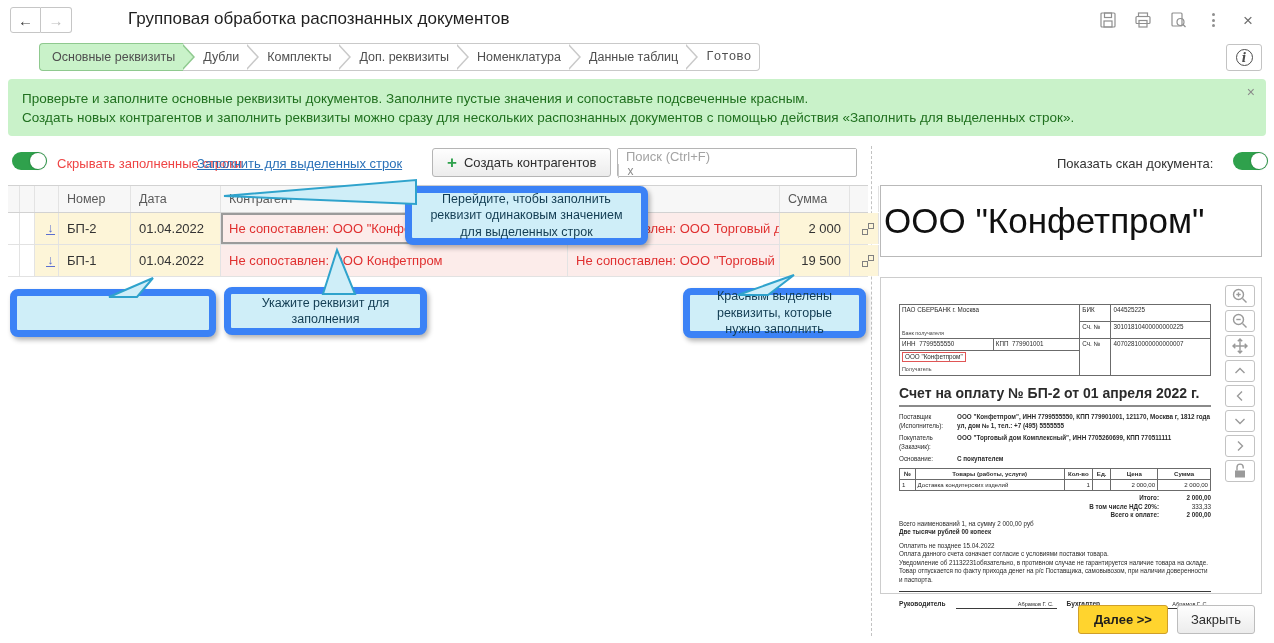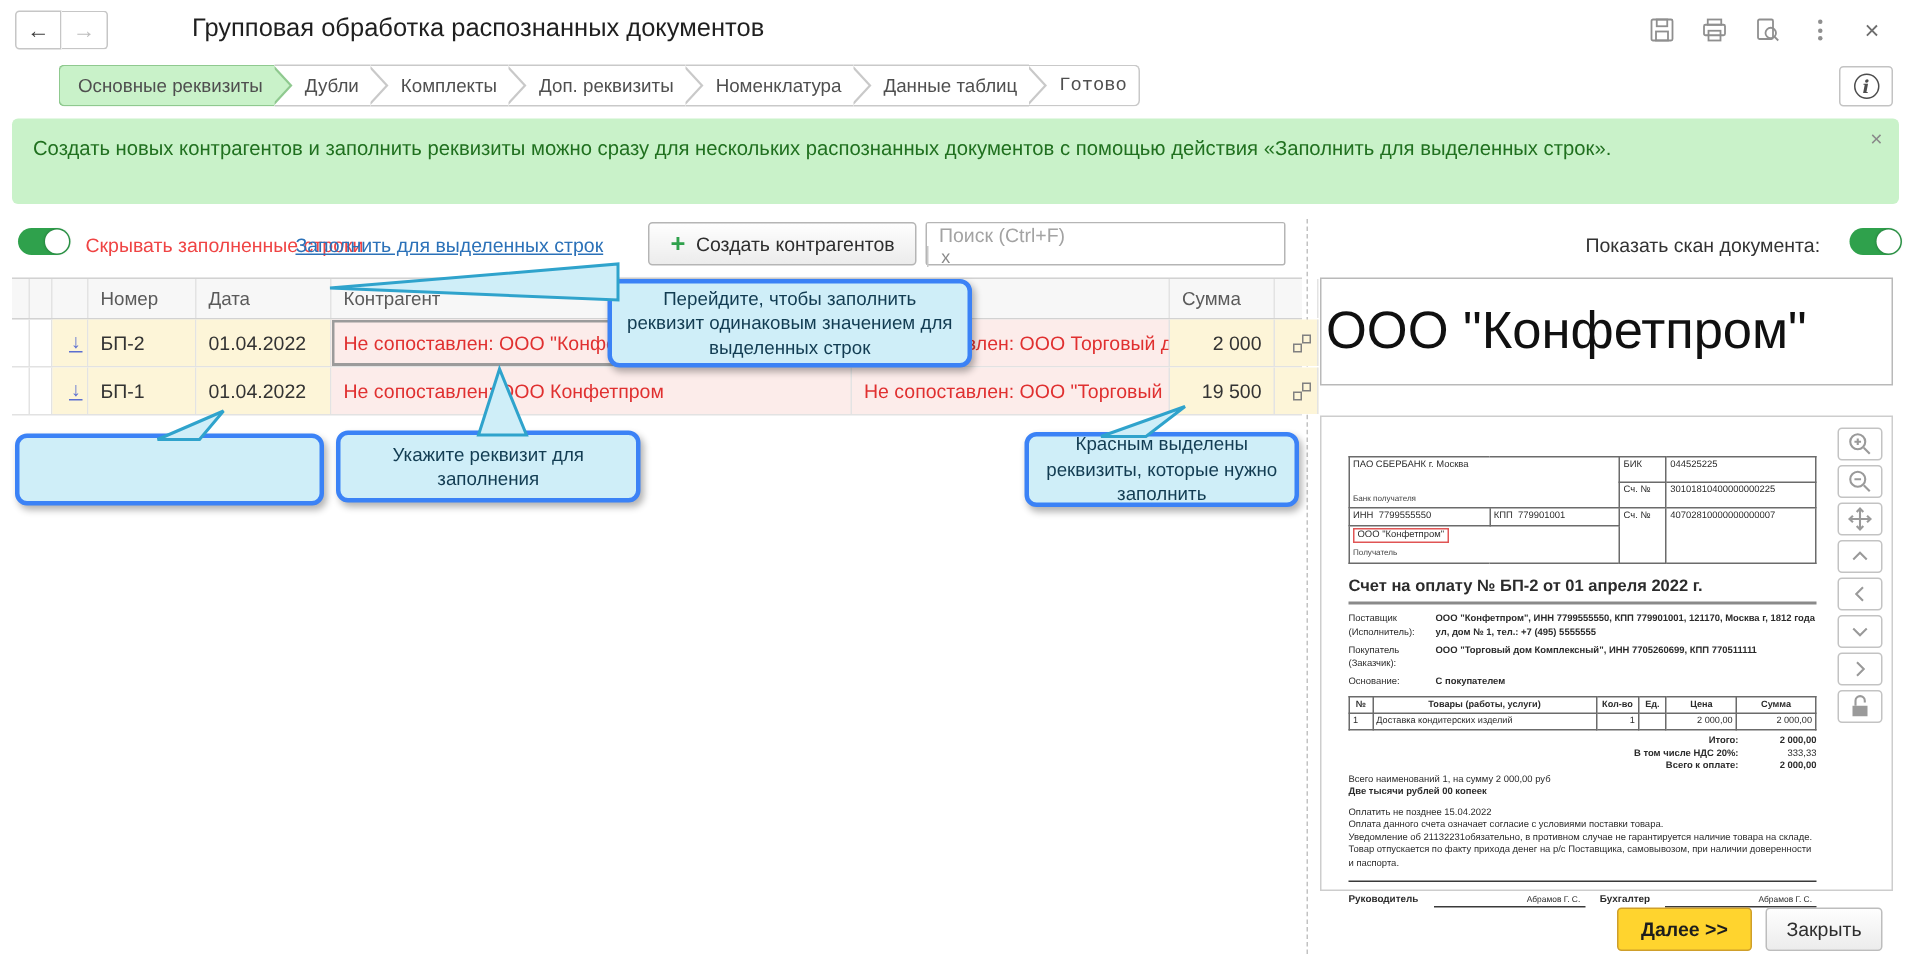--- a/index.html
+++ b/index.html
@@ -90,21 +90,21 @@
   .c-sum    { text-align:right; padding-right:8px; }
   .c-icon   { display:flex; flex-direction:column; align-items:center; justify-content:center; line-height:normal; }
   .dl-arrow { color:#5b6ed0; font-size:13px; line-height:11px; }
   .dl-bar   { width:9px; height:1.5px; background:#5b6ed0; margin-top:1px; }
   .open-ic  { position:relative; width:12px; height:12px; margin:10px auto 0; display:block; }
   .open-ic i { position:absolute; width:6px; height:6px; border:1px solid #808080; }
   .open-ic .b { left:0; bottom:0; }
   .open-ic .t { right:0; top:0; background:#fdf5d8; }
 
   
-  .co { position:absolute; z-index:30; background:#cfeef8; border:3px solid #3b82f6; border-radius:8px;
+  .co { position:absolute; z-index:30; background:#cfeef8; border:7px solid #3b82f6; border-radius:8px;
     box-shadow:2px 3px 5px rgba(0,0,0,.3); color:#123c52; font-size:12.5px; line-height:16.5px;
     text-align:center; display:flex; align-items:center; justify-content:center; padding:5px 10px; }
   .co svg { position:absolute; overflow:visible; }
   .co svg polygon { fill:#cfeef8; stroke:#2fa3cc; stroke-width:2; }
   .co1 { left:405px; top:186px; width:243px; height:59px; }
   .co2 { left:10px;  top:289px; width:206px; height:48px; }
   .co3 { left:224px; top:287px; width:203px; height:48px; }
   .co4 { left:683px; top:288px; width:183px; height:50px; }
 
   
@@ -119,21 +119,21 @@
     display:flex; align-items:center; justify-content:center; cursor:pointer; }
   .pv-btn svg { stroke:#9a9a9a; fill:none; stroke-width:1.4; }
 
   
   .doc { position:absolute; left:18px; top:26px; width:312px; font-size:6.3px; line-height:1.35; color:#2b2b2b; }
   .doc table { border-collapse:collapse; width:100%; }
   .bank td { border:1px solid #6b6b6b; padding:1px 2px; vertical-align:top; font-size:6.3px; }
   .tiny { font-size:5.4px; color:#444; }
   .bank-left { height:24px; }
   .red-box { display:inline-block; border:1px solid #e05555; padding:0 2px; }
-  .doc-title { font-size:11px; font-weight:bold; margin:8px 0 3px; }
+  .doc-title { font-size:14px; font-weight:bold; margin:8px 0 3px; }
   .rule { border-bottom:2px solid #8a8a8a; margin-bottom:6px; }
   .pair { display:flex; margin-bottom:4px; }
   .pair .pl { width:58px; flex:none; }
   .pair .pv { font-weight:bold; }
   .items th, .items td { border:1px solid #6b6b6b; padding:1px 2px; font-size:6.1px; }
   .items th { font-weight:bold; text-align:center; }
   .totals { margin-top:3px; }
   .totals .trw { display:flex; justify-content:flex-end; }
   .totals .tl { font-weight:bold; }
   .totals .tv { width:52px; text-align:right; }
@@ -201,20 +201,21 @@
   <div class="step"><span>Доп. реквизиты</span></div>
   <div class="step"><span>Номенклатура</span></div>
   <div class="step"><span>Данные таблиц</span></div>
   <div class="step"><span>Готово</span></div>
 </div>
 <div class="info-btn">
   <span class="icircle">i</span>
 </div>
 
 <div class="banner">
+  <div>Проверьте и заполните основные реквизиты документов. Заполните пустые значения и сопоставьте подсвеченные красным.</div>
   <div>Создать новых контрагентов и заполнить реквизиты можно сразу для нескольких распознанных документов с помощью действия «Заполнить для выделенных строк».</div>
   <span class="banner-close">×</span>
 </div>
 
 <span class="toggle tgl-hide"></span>
 <span class="lbl-hide">Скрывать заполненные строки</span>
 <a class="link-fill">Заполнить для выделенных строк</a>
 <div class="btn-create">
   <span class="plus">+</span>
   <span>Создать контрагентов</span>

